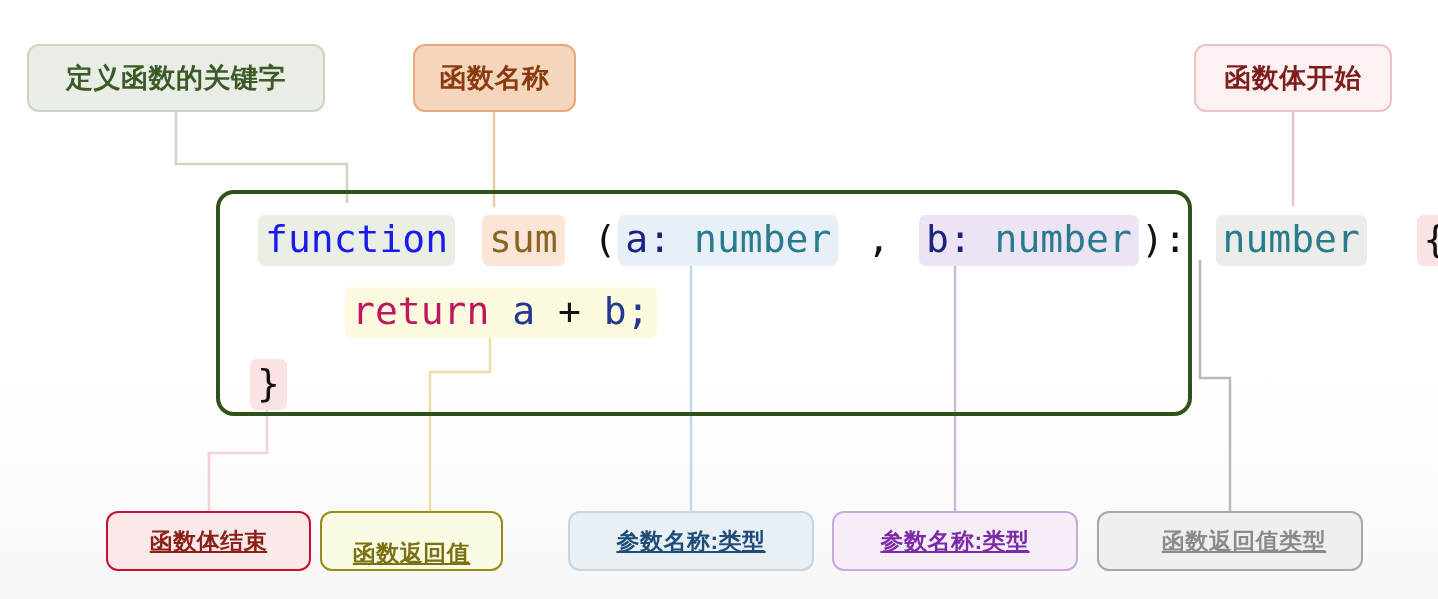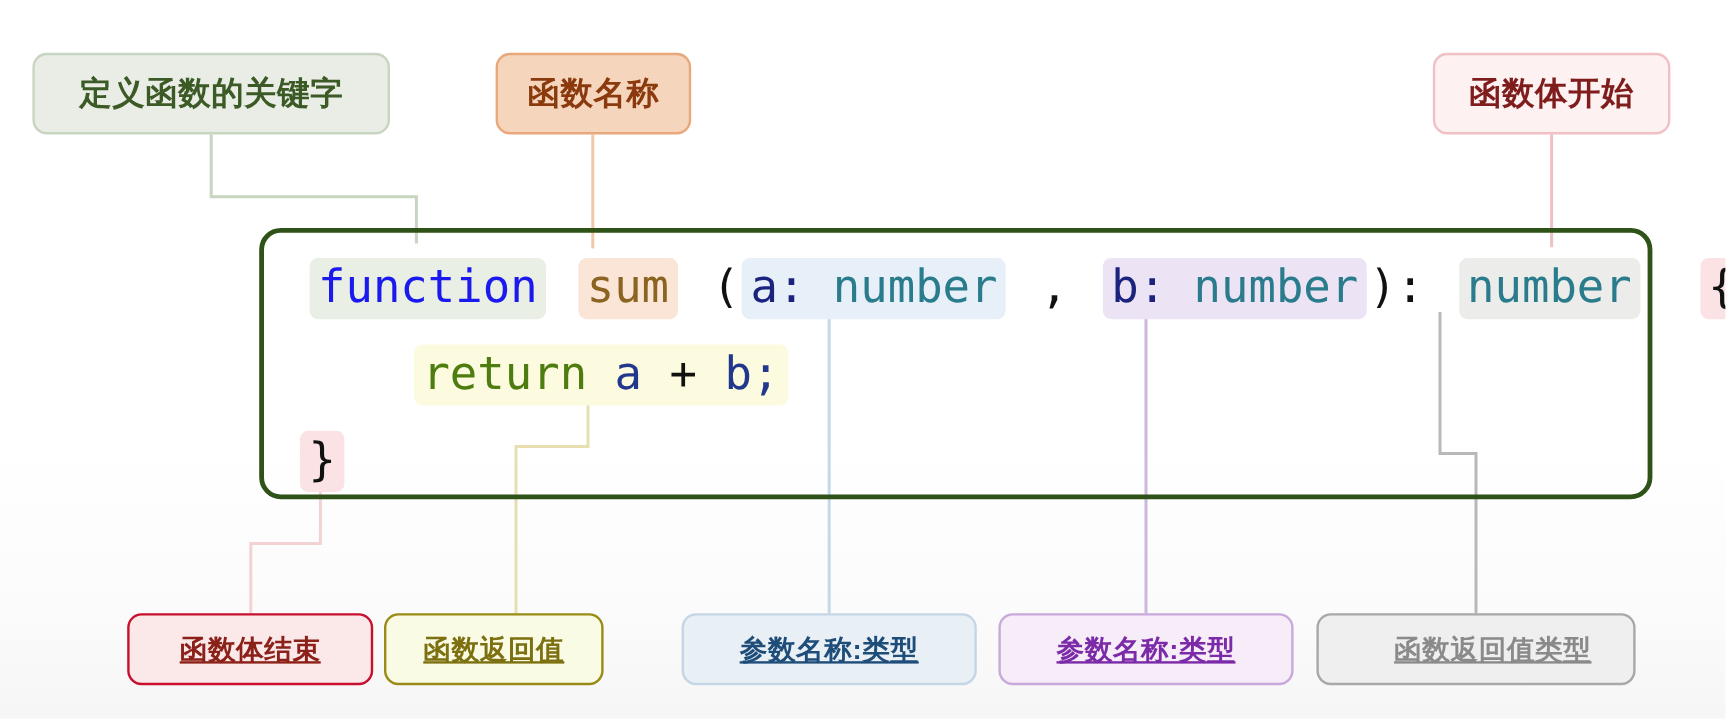--- a/index.html
+++ b/index.html
@@ -42,21 +42,21 @@
     z-index: 4;
   }
   .chip.big { font-size: 27px; }
   .chip.small { font-size: 23px; text-decoration: underline; }
 
   
   #code-box {
     position: absolute;
     left: 216px;
     top: 190px;
-    width: 1161px;
+    width: 976px;
     height: 226px;
     box-sizing: border-box;
     border: 4px solid #2f5218;
     border-radius: 18px;
     background: transparent;
     z-index: 3;
   }
   .code-line {
     position: absolute;
     white-space: nowrap;
@@ -81,21 +81,21 @@
   }
   .hl-function { background: #eaefe6; color: #1a1aee; }
   .hl-sum      { background: #fae5d6; color: #8a6420; }
   .hl-parama   { background: #e7eff8; }
   .hl-paramb   { background: #ece4f4; }
   .hl-rettype  { background: #ecedeb; color: #2a7c8d; }
   .hl-brace    { background: #fbe2e4; color: #111111; }
   .hl-return   { background: #fcfadf; }
   .pname { color: #1b237f; }
   .ptype { color: #2a7c8d; }
-  .kw-return { color: #4d7c0f; text-align: right; }
+  .kw-return { color: #be185d; text-align: right; }
   .var { color: #21388c; }
 </style>
 </head>
 <body>
 
 <div id="stage">
 
   <svg id="connectors" viewBox="0 0 1438 599" width="1438" height="599" fill="none">
 
     <path d="M176,112 L176,164 L347,164 L347,203" stroke="#c8d5c0" stroke-width="2.5" fill="none"></path>
@@ -139,21 +139,21 @@
     <div class="code-line" id="line-3"><span class="tok hl-brace">}</span></div>
 
   </div>
 
   <div class="chip small" style="left:106px; top:511px; width:205px; height:60px;
               background:#fbe8e9; border-color:#c8102e; color:#8b2118;">
     <span>函数体结束</span>
   </div>
 
   <div class="chip small" style="left:320px; top:511px; width:183px; height:60px;
-              background:#fafbe4; border-color:#9a8a16; color:#7d7010;">
+              background:#fafbe4; border-color:#9a8a16; color:#7d7010;align-items:flex-end;">
     <span>函数返回值</span>
   </div>
 
   <div class="chip small" style="left:568px; top:511px; width:246px; height:60px;
               background:#e8eff5; border-color:#c4d5e6; color:#1f4d79;">
     <span>参数名称:类型</span>
   </div>
 
   <div class="chip small" style="left:832px; top:511px; width:246px; height:60px;
               background:#f6edf8; border-color:#c9a8dc; color:#7b2aa8;">

